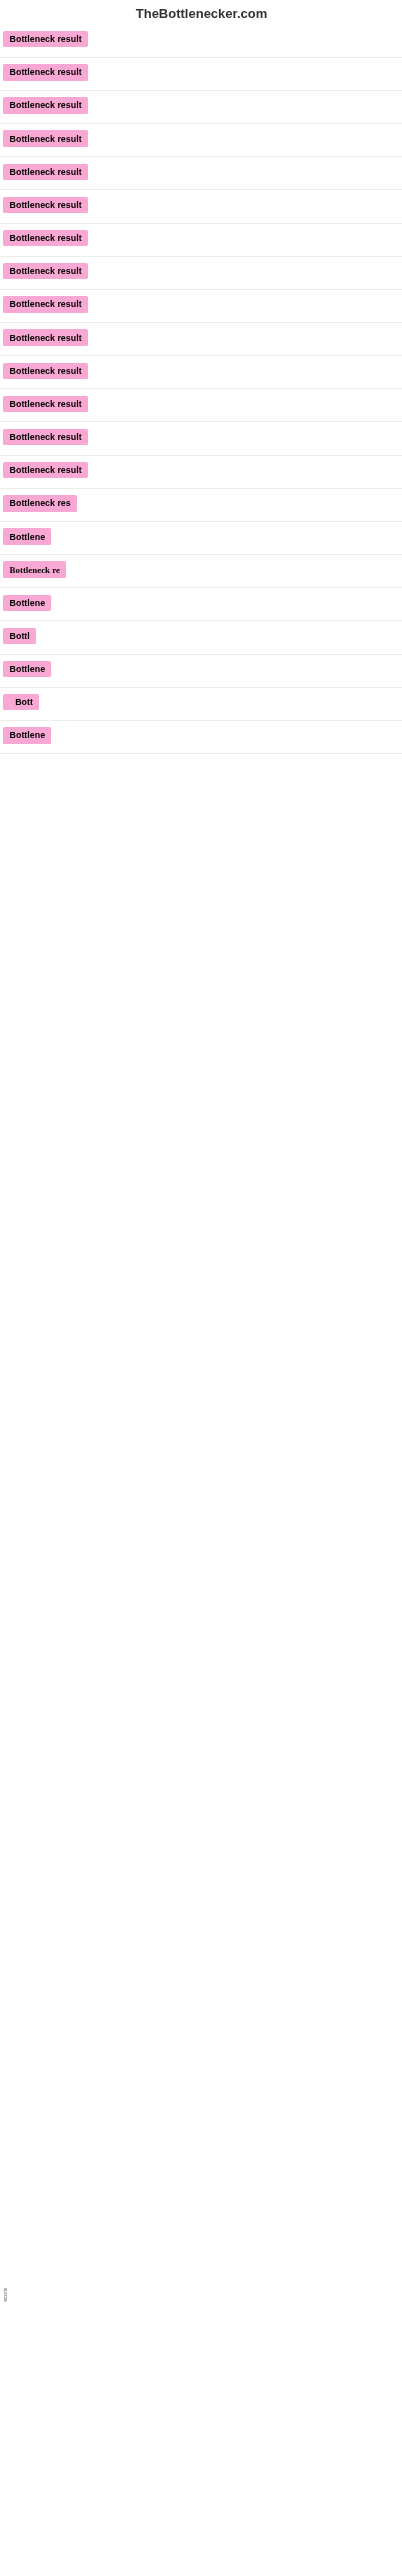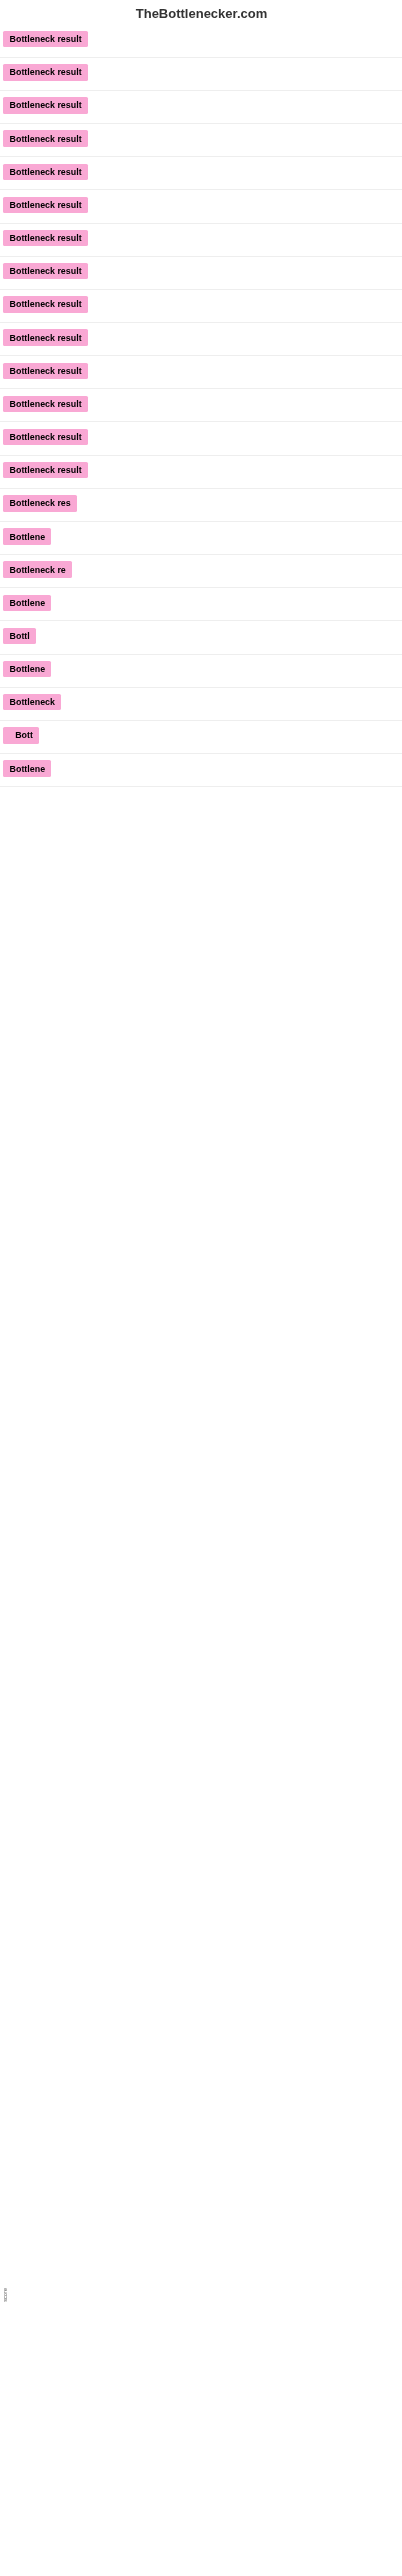--- a/index.html
+++ b/index.html
@@ -66,25 +66,24 @@
     <div class="bottleneck-section"><span class="bottleneck-badge" style="max-width: 105px;">Bottleneck result</span></div>
     <div class="bottleneck-section"><span class="bottleneck-badge" style="max-width: 105px;">Bottleneck result</span></div>
     <div class="bottleneck-section"><span class="bottleneck-badge" style="max-width: 105px;">Bottleneck result</span></div>
     <div class="bottleneck-section"><span class="bottleneck-badge" style="max-width: 105px;">Bottleneck result</span></div>
     <div class="bottleneck-section"><span class="bottleneck-badge" style="max-width: 105px;">Bottleneck result</span></div>
     <div class="bottleneck-section"><span class="bottleneck-badge" style="max-width: 105px;">Bottleneck result</span></div>
     <div class="bottleneck-section"><span class="bottleneck-badge" style="max-width: 105px;">Bottleneck result</span></div>
     <div class="bottleneck-section"><span class="bottleneck-badge" style="max-width: 105px;">Bottleneck result</span></div>
     <div class="bottleneck-section"><span class="bottleneck-badge" style="max-width: 89px; text-align: right;">Bottleneck res</span></div>
     <div class="bottleneck-section"><span class="bottleneck-badge" style="max-width: 64px;">Bottlene</span></div>
-    <div class="bottleneck-section"><span class="bottleneck-badge" style="max-width: 81px;">Bottleneck re</span></div>
+    <div class="bottleneck-section"><span class="bottleneck-badge" style="max-width: 81px; font-family: Liberation Serif, serif;">Bottleneck re</span></div>
     <div class="bottleneck-section"><span class="bottleneck-badge" style="max-width: 58px;">Bottlene</span></div>
     <div class="bottleneck-section"><span class="bottleneck-badge" style="max-width: 42px;">Bottl</span></div>
     <div class="bottleneck-section"><span class="bottleneck-badge" style="max-width: 58px;">Bottlene</span></div>
-    <div class="bottleneck-section"><span class="bottleneck-badge" style="max-width: 68px;">Bottleneck</span></div>
     <div class="bottleneck-section"><span class="bottleneck-badge" style="max-width: 36px; padding-left: 12px;">Bott</span></div>
     <div class="bottleneck-section"><span class="bottleneck-badge" style="max-width: 58px;">Bottlene</span></div>
   </div>
 
 <div class="bottom-area">
 </div>
 
 <div class="footer-label">score</div>
 
 

